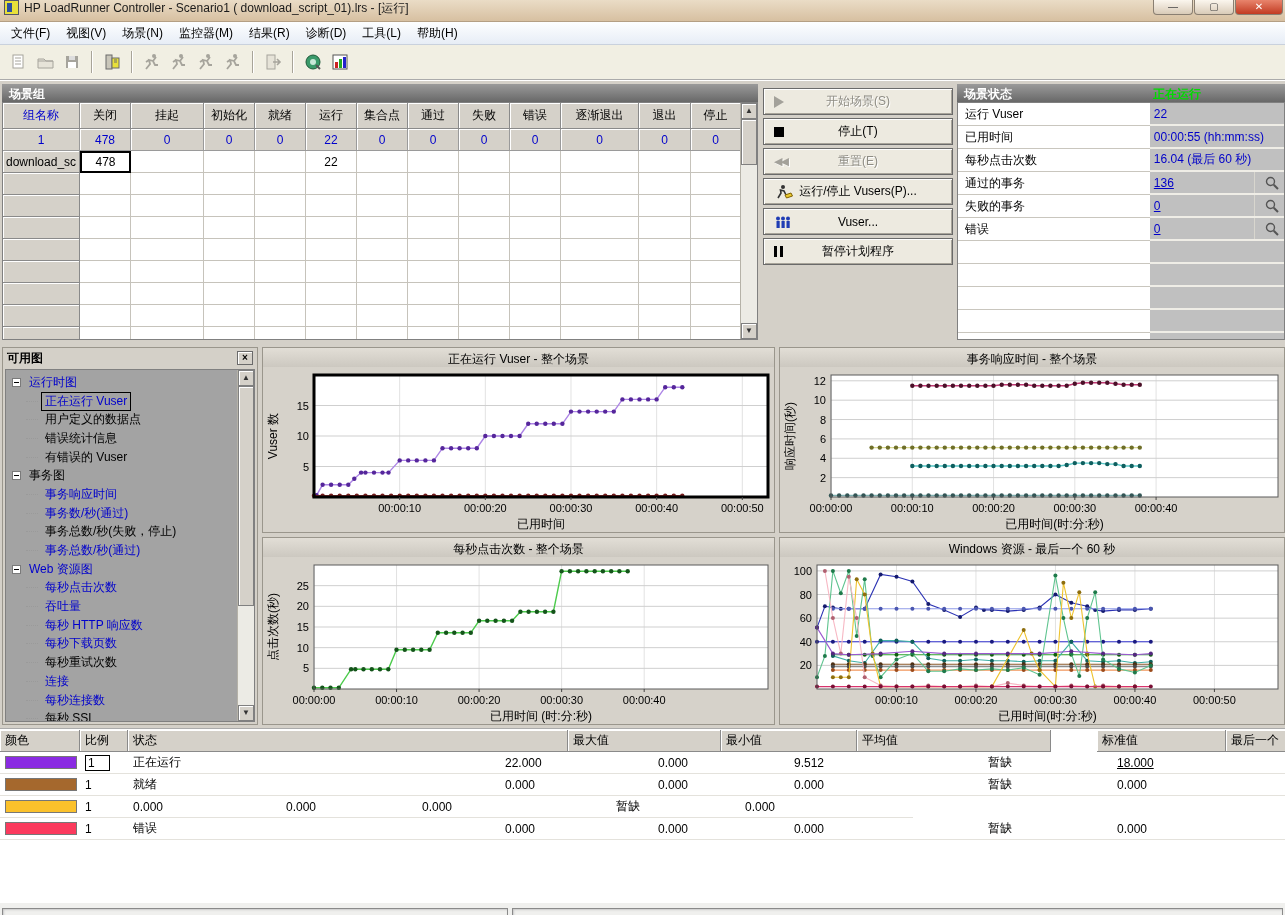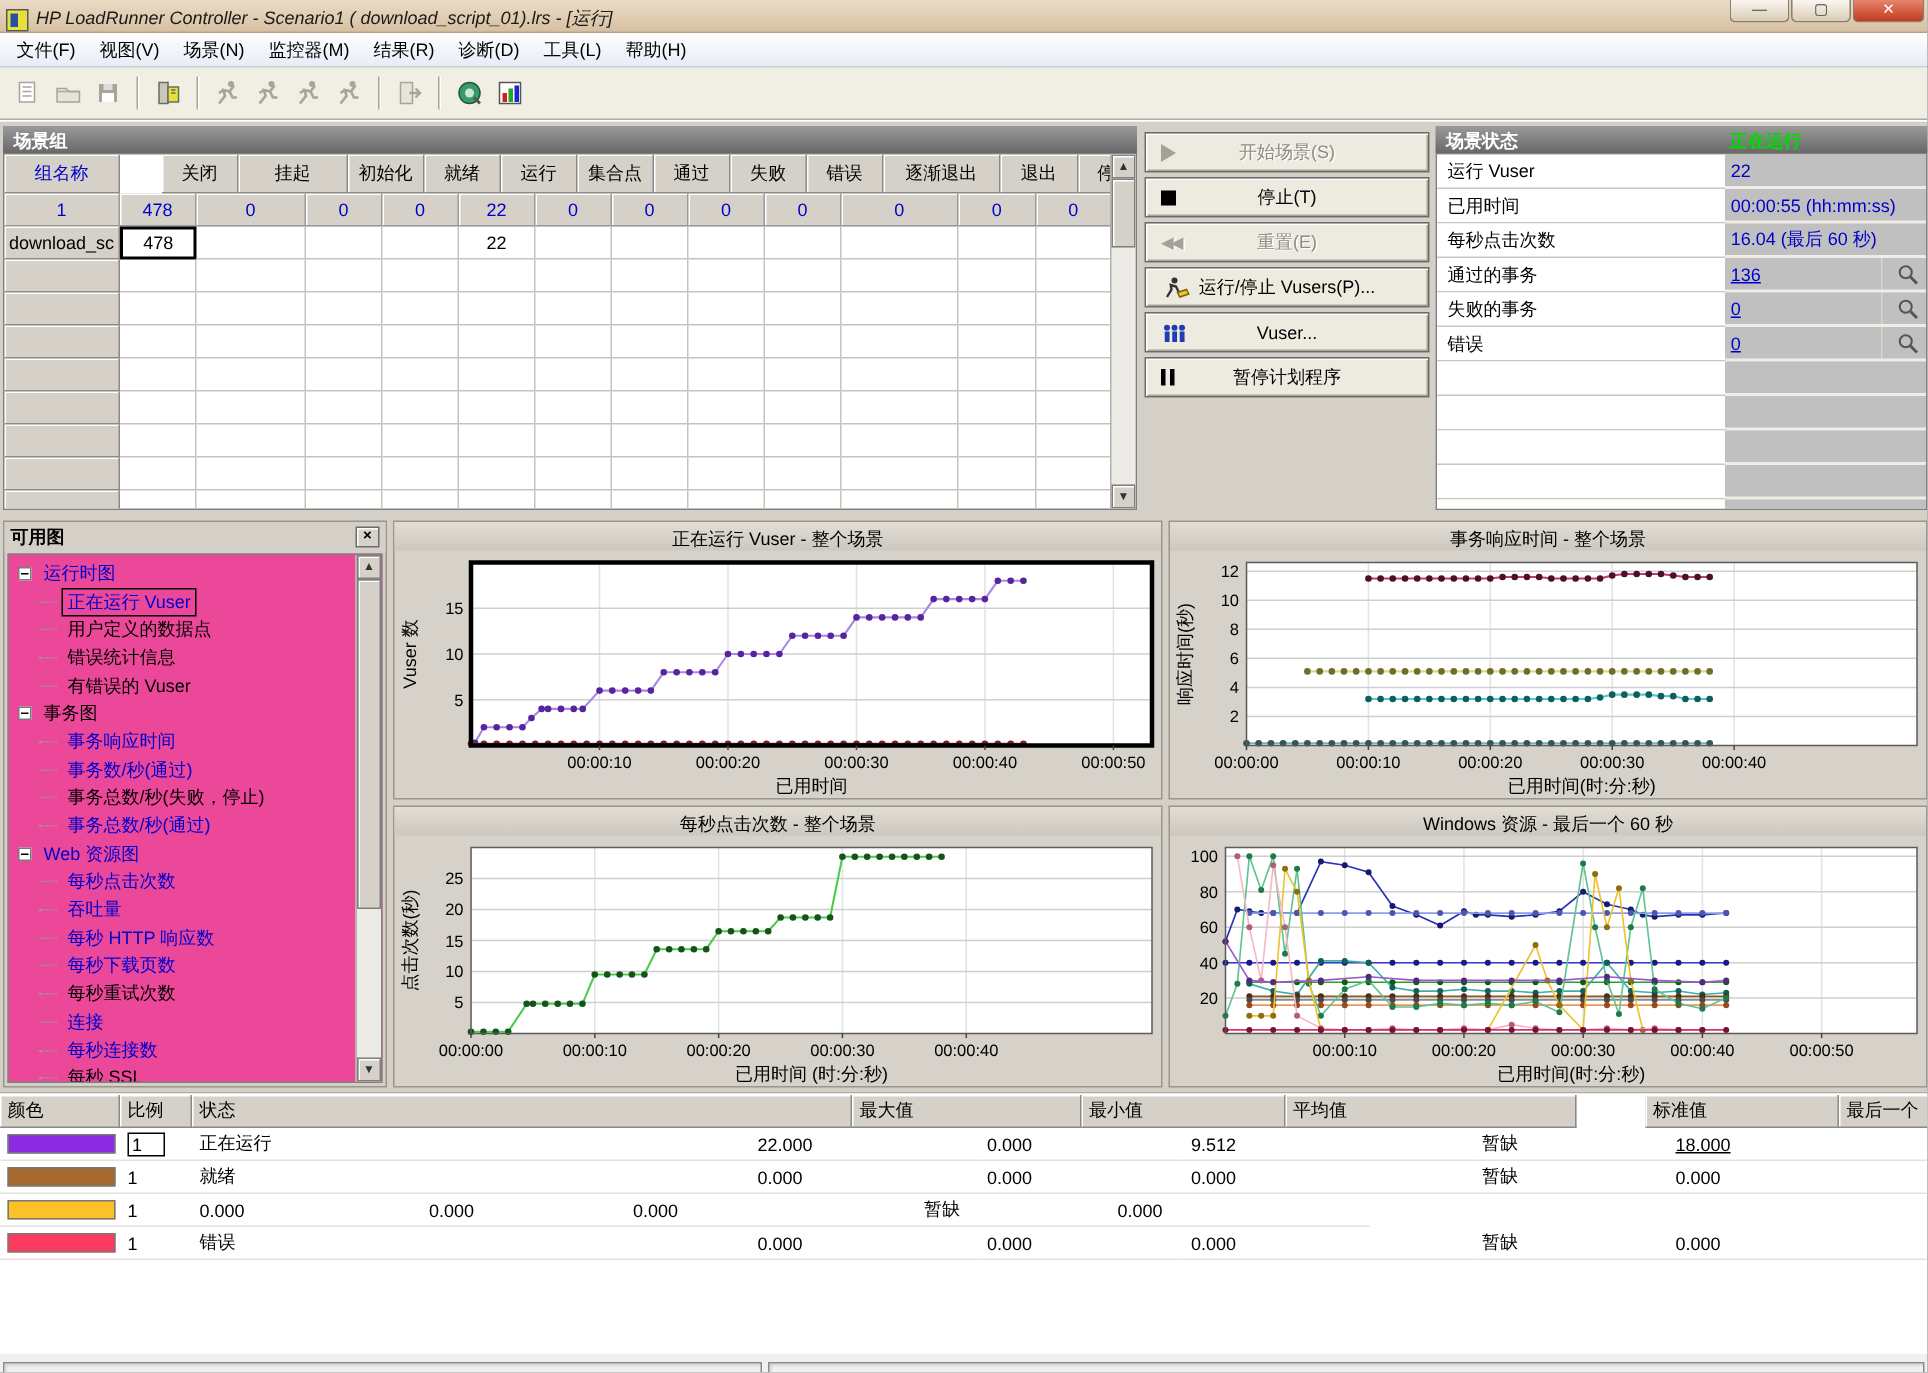--- a/index.html
+++ b/index.html
@@ -2,21 +2,21 @@
 <html><head>
 <meta charset="utf-8">
 <style>
   html,body{margin:0;padding:0;background:#9aa0a8;}
   *{box-sizing:border-box;}
   .win{position:relative;width:1285px;height:915px;background:#D4D0C8;overflow:hidden;
        font-family:"Liberation Sans","DejaVu Sans",sans-serif;font-size:12px;color:#000;}
   
   .titlebar{position:absolute;left:0;top:0;width:100%;height:22px;
     background:linear-gradient(#EADCC6,#D7C0A1);border-bottom:1px solid #B49F84;
-    display:flex;align-items:flex-end;padding-left:4px;font-style:italic;}
+    display:flex;align-items:flex-start;padding-left:4px;}
   .app-icon{width:15px;height:15px;background:#E8E03A;border:1px solid #556;position:relative;margin-right:5px;}
   .app-icon::after{content:"";position:absolute;left:2px;top:2px;width:5px;height:9px;background:#2B4FA0;}
   .title-text{font-size:12px;color:#1a1a1a;white-space:nowrap;}
   .winbtns{position:absolute;right:2px;top:0;display:flex;gap:1px;}
   .winbtn{width:40px;height:15px;border:1px solid #8a7f72;border-top:none;border-radius:0 0 4px 4px;
     background:linear-gradient(#FBF6EE,#D9CBB8);color:#444;font-size:10px;line-height:13px;text-align:center;}
   .winbtn.close{background:linear-gradient(#E8846C,#C23B22);color:#fff;width:48px;}
   
   .menubar{position:absolute;left:0;top:22px;width:100%;height:23px;
     background:linear-gradient(#FDFEFF,#E7EDF6);border-bottom:1px solid #C9D1DD;
@@ -69,21 +69,21 @@
   .st-label{width:193px;background:#fff;border-bottom:1px solid #C9C6BE;display:flex;align-items:center;padding-left:7px;}
   .st-val{width:135px;background:#C0C0C0;border-bottom:2px solid #EFEDE6;display:flex;align-items:center;padding-left:4px;color:#0000C8;position:relative;}
   .st-val .lnk{text-decoration:underline;}
   .mag{position:absolute;right:5px;top:4px;}
   .iconcell{position:absolute;right:0;top:0;bottom:0;width:30px;border-left:1px solid #D8D6CE;}
   
   .ag-panel{position:absolute;left:2px;top:347px;width:256px;height:378px;background:#D4D0C8;border:1px solid #9a968c;}
   .ag-hdr{height:20px;display:flex;align-items:center;padding:0 4px;font-weight:bold;background:#D4D0C8;}
   .ag-x{margin-left:auto;width:16px;height:14px;background:#D5D1C9;border:1px solid #6a6a6a;
     box-shadow:inset 1px 1px 0 #fff;font-size:10px;line-height:12px;text-align:center;font-weight:bold;}
-  .tree{position:absolute;left:2px;top:21px;right:2px;bottom:2px;background:#ec4899;border:1px solid #808080;overflow:hidden;padding:3px 0 0 6px;}
+  .tree{position:absolute;left:2px;top:21px;right:2px;bottom:2px;background:#a3a3a3;border:1px solid #808080;overflow:hidden;padding:3px 0 0 6px;}
   .trow{height:18.7px;display:flex;align-items:center;white-space:nowrap;}
   .exp{flex:none;width:9px;height:9px;border:1px solid #7a7a7a;background:#fff;position:relative;margin-right:4px;}
   .exp::after{content:"";position:absolute;left:1px;right:1px;top:3px;border-top:1px solid #000;}
   .guide{flex:none;width:12px;height:1px;border-bottom:1px dotted #9a9a9a;margin:0 3px 0 14px;}
   .tlabel{padding:0 3px;border:1px solid transparent;}
   .tlabel.sel{border:1px solid #000;}
   .t-blue{color:#0000CC;}
   
   .chart-panel{position:absolute;background:#D6D2CA;border:1px solid #9a968c;}
   .chart-title{height:19px;text-align:center;font-size:12px;padding-top:3px;background:linear-gradient(#E2DED6,#CCC8C0);}
@@ -207,21 +207,21 @@
       </span>
     </div>
 
   <div class="hdr-dark" style="left:2px;top:84px;width:756px;">
     <span>场景组</span>
   </div>
   <div class="sg-panel" style="top:102px;height:238px;">
     <div class="sg-rows" style="top:0;" id="sg-rows">
         <div class="sg-row hdr">
           <div class="cell h blue" style="width: 77px;">组名称</div>
-          <div class="cell h" style="width: 51px; margin-left: 28px;">关闭</div>
+          <div class="cell h" style="width: 51px;">关闭</div>
           <div class="cell h" style="width: 73px;">挂起</div>
           <div class="cell h" style="width: 51px;">初始化</div>
           <div class="cell h" style="width: 51px;">就绪</div>
           <div class="cell h" style="width: 51px;">运行</div>
           <div class="cell h" style="width: 51px;">集合点</div>
           <div class="cell h" style="width: 51px;">通过</div>
           <div class="cell h" style="width: 51px;">失败</div>
           <div class="cell h" style="width: 51px;">错误</div>
           <div class="cell h" style="width: 78px;">逐渐退出</div>
           <div class="cell h" style="width: 52px;">退出</div>

